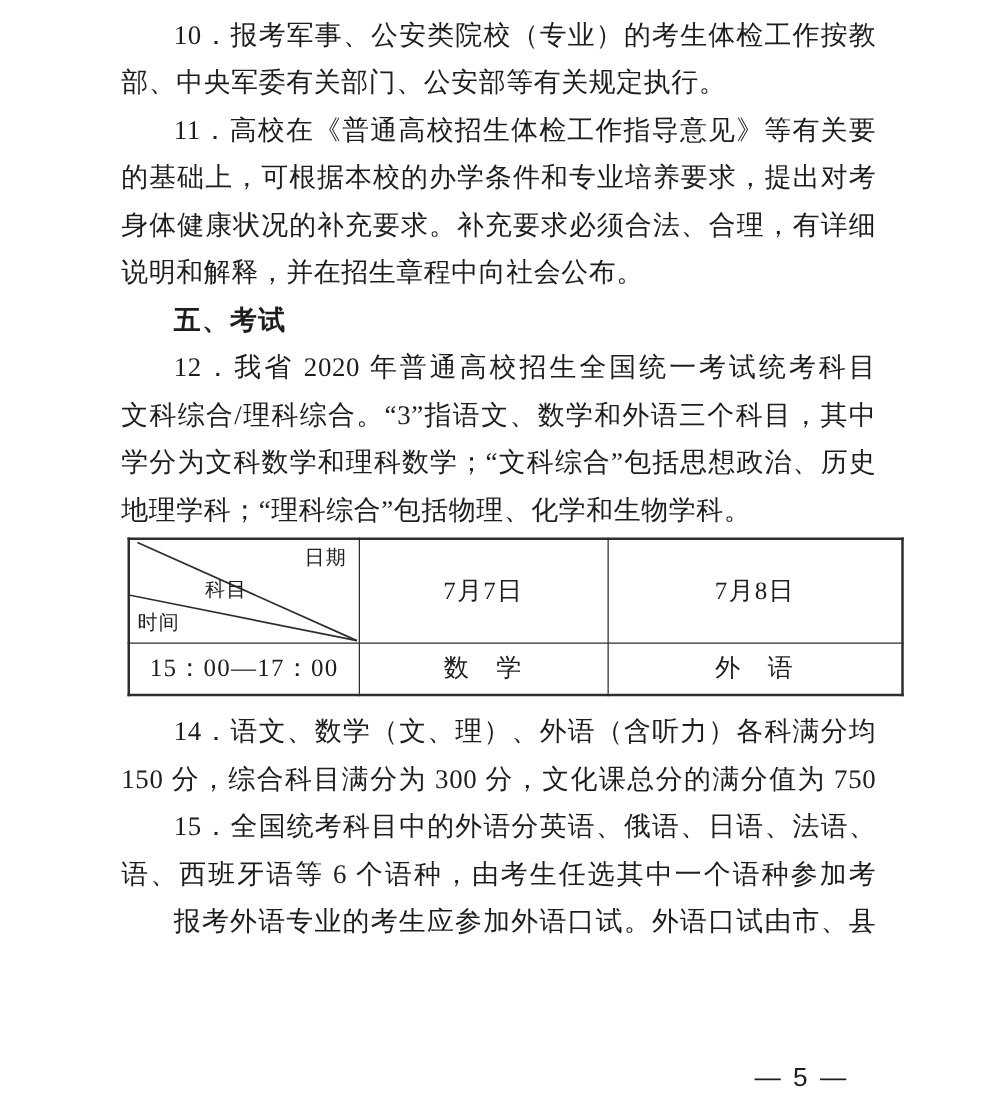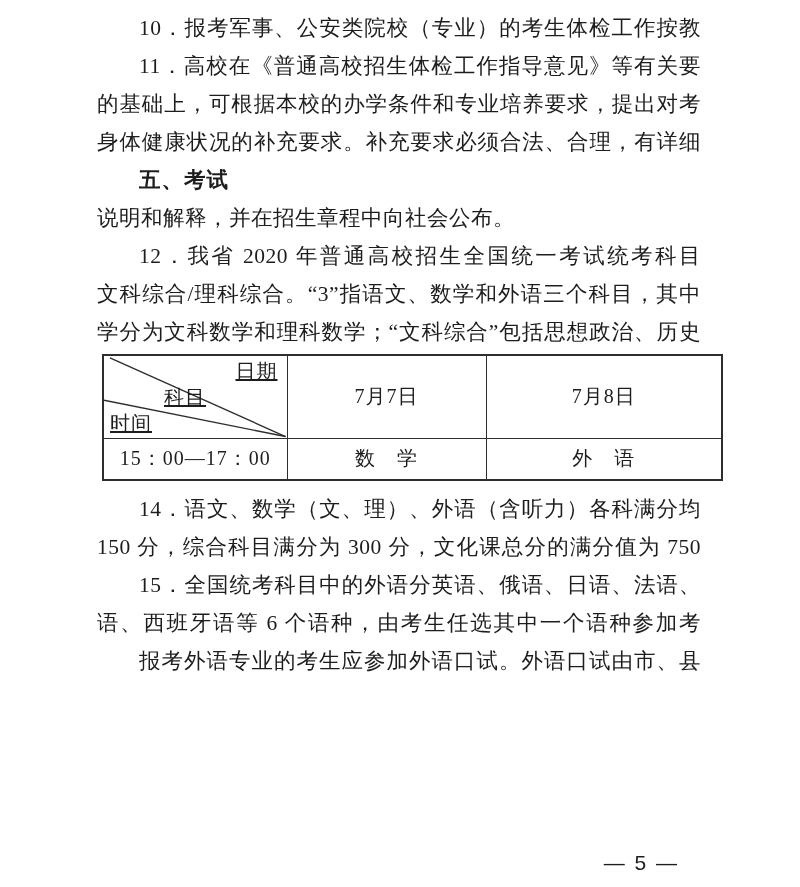--- a/index.html
+++ b/index.html
@@ -50,24 +50,23 @@
   tr.head-row td { height: 83px; }
   tr.row-1 td { height: 44px; }
   tr.row-2 td { height: 42px; }
   td.corner-cell { position: relative; padding: 0; }
   td.corner-cell svg.diag {
     position: absolute; left: 0; top: 0; width: 100%; height: 100%;
     display: block;
   }
   td.corner-cell span {
     position: absolute;
-    font-size: 20px;
+    font-size: 16px;
     letter-spacing: 1px;
     line-height: 22px;
-    text-decoration: underline;
   }
   .lbl-date { top: 4px; right: 9px; }
   .lbl-subject { top: 30px; left: 48px; margin-left: 12px; }
   .lbl-time { bottom: 4px; left: 6px; text-align: center; }
   td.date-head { letter-spacing: 4px; }
 
   .footer {
     position: absolute;
     top: 851px;
     right: 121px;
@@ -76,31 +75,33 @@
     font-family: "Liberation Sans", "DejaVu Sans", sans-serif;
   }
 </style>
 </head>
 <body>
 
 <div class="page">
   <div class="content">
 
     <div class="line full ind">10．报考军事、公安类院校（专业）的考生体检工作按教育</div>
+    <div class="line">部、中央军委有关部门、公安部等有关规定执行。</div>
 
     <div class="line full ind">11．高校在《普通高校招生体检工作指导意见》等有关要求</div>
     <div class="line full">的基础上，可根据本校的办学条件和专业培养要求，提出对考生</div>
     <div class="line full">身体健康状况的补充要求。补充要求必须合法、合理，有详细的</div>
+    <div class="line">说明和解释，并在招生章程中向社会公布。</div>
+
     <div class="line heading ind">五、考试</div>
-
-    <div class="line">说明和解释，并在招生章程中向社会公布。</div>
 
     <div class="line full ind">12．我省 2020 年普通高校招生全国统一考试统考科目为：3+</div>
     <div class="line full">文科综合/理科综合。“3”指语文、数学和外语三个科目，其中数</div>
     <div class="line full">学分为文科数学和理科数学；“文科综合”包括思想政治、历史和</div>
+    <div class="line">地理学科；“理科综合”包括物理、化学和生物学科。</div>
 
 
     <table class="schedule">
       <tbody>
           <tr class="head-row">
         <td class="corner-cell col-time">
           <svg class="diag" viewBox="0 0 184 83" preserveAspectRatio="none">
             <line x1="6" y1="2" x2="183" y2="82" stroke="#2e2e2e" stroke-width="1.4"></line>
             <line x1="0" y1="45" x2="183" y2="82" stroke="#2e2e2e" stroke-width="1.4"></line>
           </svg>

